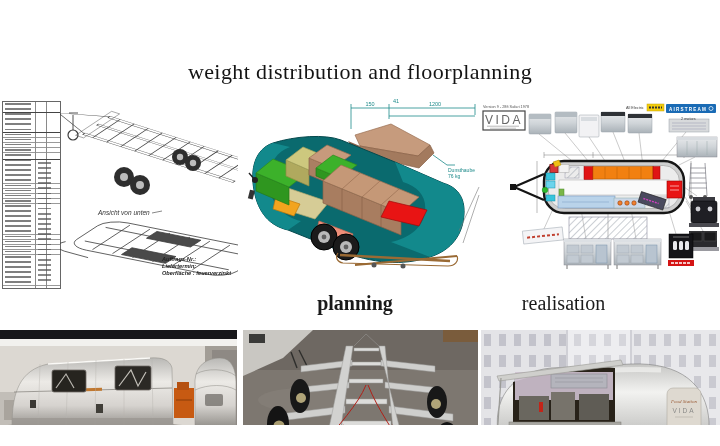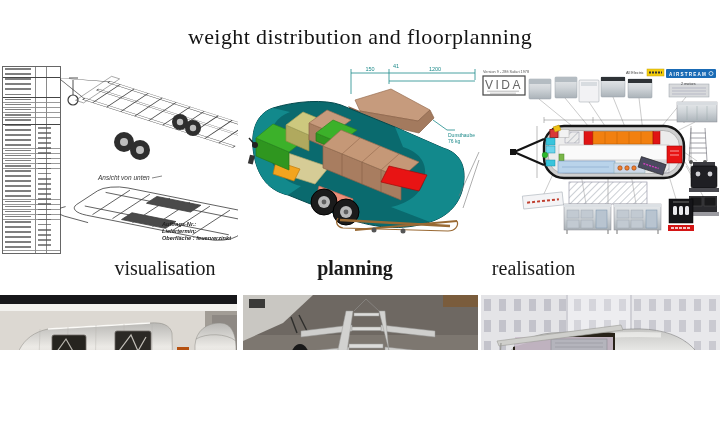--- a/index.html
+++ b/index.html
@@ -1,23 +1,23 @@
 <!DOCTYPE html>
 <html><head>
 <meta charset="utf-8">
 <style>
   html,body{margin:0;padding:0;background:#fff;}
-  #canvas{position:relative;width:720px;height:350px;background:#ffffff;overflow:hidden;
-          font-family:"Liberation Serif",serif;}
+  #canvas{position:relative;width:720px;height:390px;background:#ffffff;overflow:hidden;
+          font-family:"Liberation Serif",serif;margin-top:35px;}
   .abs{position:absolute;}
   .title{top:24px;left:0;width:720px;text-align:center;font-size:22px;color:#141414;letter-spacing:.4px;}
   .stage{top:257px;font-size:20px;color:#1a1a1a;text-align:center;}
   #lbl-vis{left:85px;width:160px;}
   #lbl-plan{left:290px;width:130px;font-weight:bold;}
-  #lbl-real{left:466px;width:135px;font-family:Liberation Serif, serif;}
+  #lbl-real{left:496px;width:135px;font-family:Liberation Serif, serif;}
   svg{display:block;}
   
   .wtable{left:0;top:0;width:57px;height:186px;border:1px solid #666;background:
      repeating-linear-gradient(to bottom,#ffffff 0 4.6px,#9a9a9a 4.6px 5.1px);}
   .wtable .cols{position:absolute;inset:0;background:
      linear-gradient(to right,transparent 0 32px,#8a8a8a 32px 33px,transparent 33px 43px,#8a8a8a 43px 44px,transparent 44px);}
   .wtable .greek{position:absolute;left:2px;top:1px;width:26px;height:182px;opacity:.75;background:
      repeating-linear-gradient(to bottom,#555 0 1.6px,transparent 1.6px 5.1px);}
   .wtable .greek2{position:absolute;left:35px;top:60px;width:13px;height:120px;opacity:.7;background:
      repeating-linear-gradient(to bottom,#555 0 1.6px,transparent 1.6px 5.1px);}
@@ -381,21 +381,20 @@
         <rect x="204" y="140" width="4" height="9" rx="1.5" fill="#e8e8ec"></rect>
         <line x1="192" y1="136" x2="208" y2="136" stroke="#888" stroke-width="0.8"></line>
       </g>
       <g>
         <rect x="187" y="159" width="26" height="6" fill="#d41414"></rect>
         <line x1="190" y1="162" x2="210" y2="162" stroke="#fff" stroke-width="1.4" stroke-dasharray="3,1"></line>
       </g>
     </g>
   </svg>
 
-  <div class="abs stage" id="lbl-vis">visualisation</div>
   <div class="abs stage" id="lbl-plan">planning</div>
   <div class="abs stage" id="lbl-real">realisation</div>
 
   <svg class="abs" style="left:0;top:295px;" width="237" height="151" viewBox="0 0 237 151">
     <defs>
       <linearGradient id="silv1" x1="0" y1="0" x2="0" y2="1">
         <stop offset="0" stop-color="#b9b8b5"></stop>
           <stop offset="0.35" stop-color="#eceae6"></stop>
         <stop offset="0.7" stop-color="#d6d3cf"></stop>
           <stop offset="1" stop-color="#96938e"></stop>

